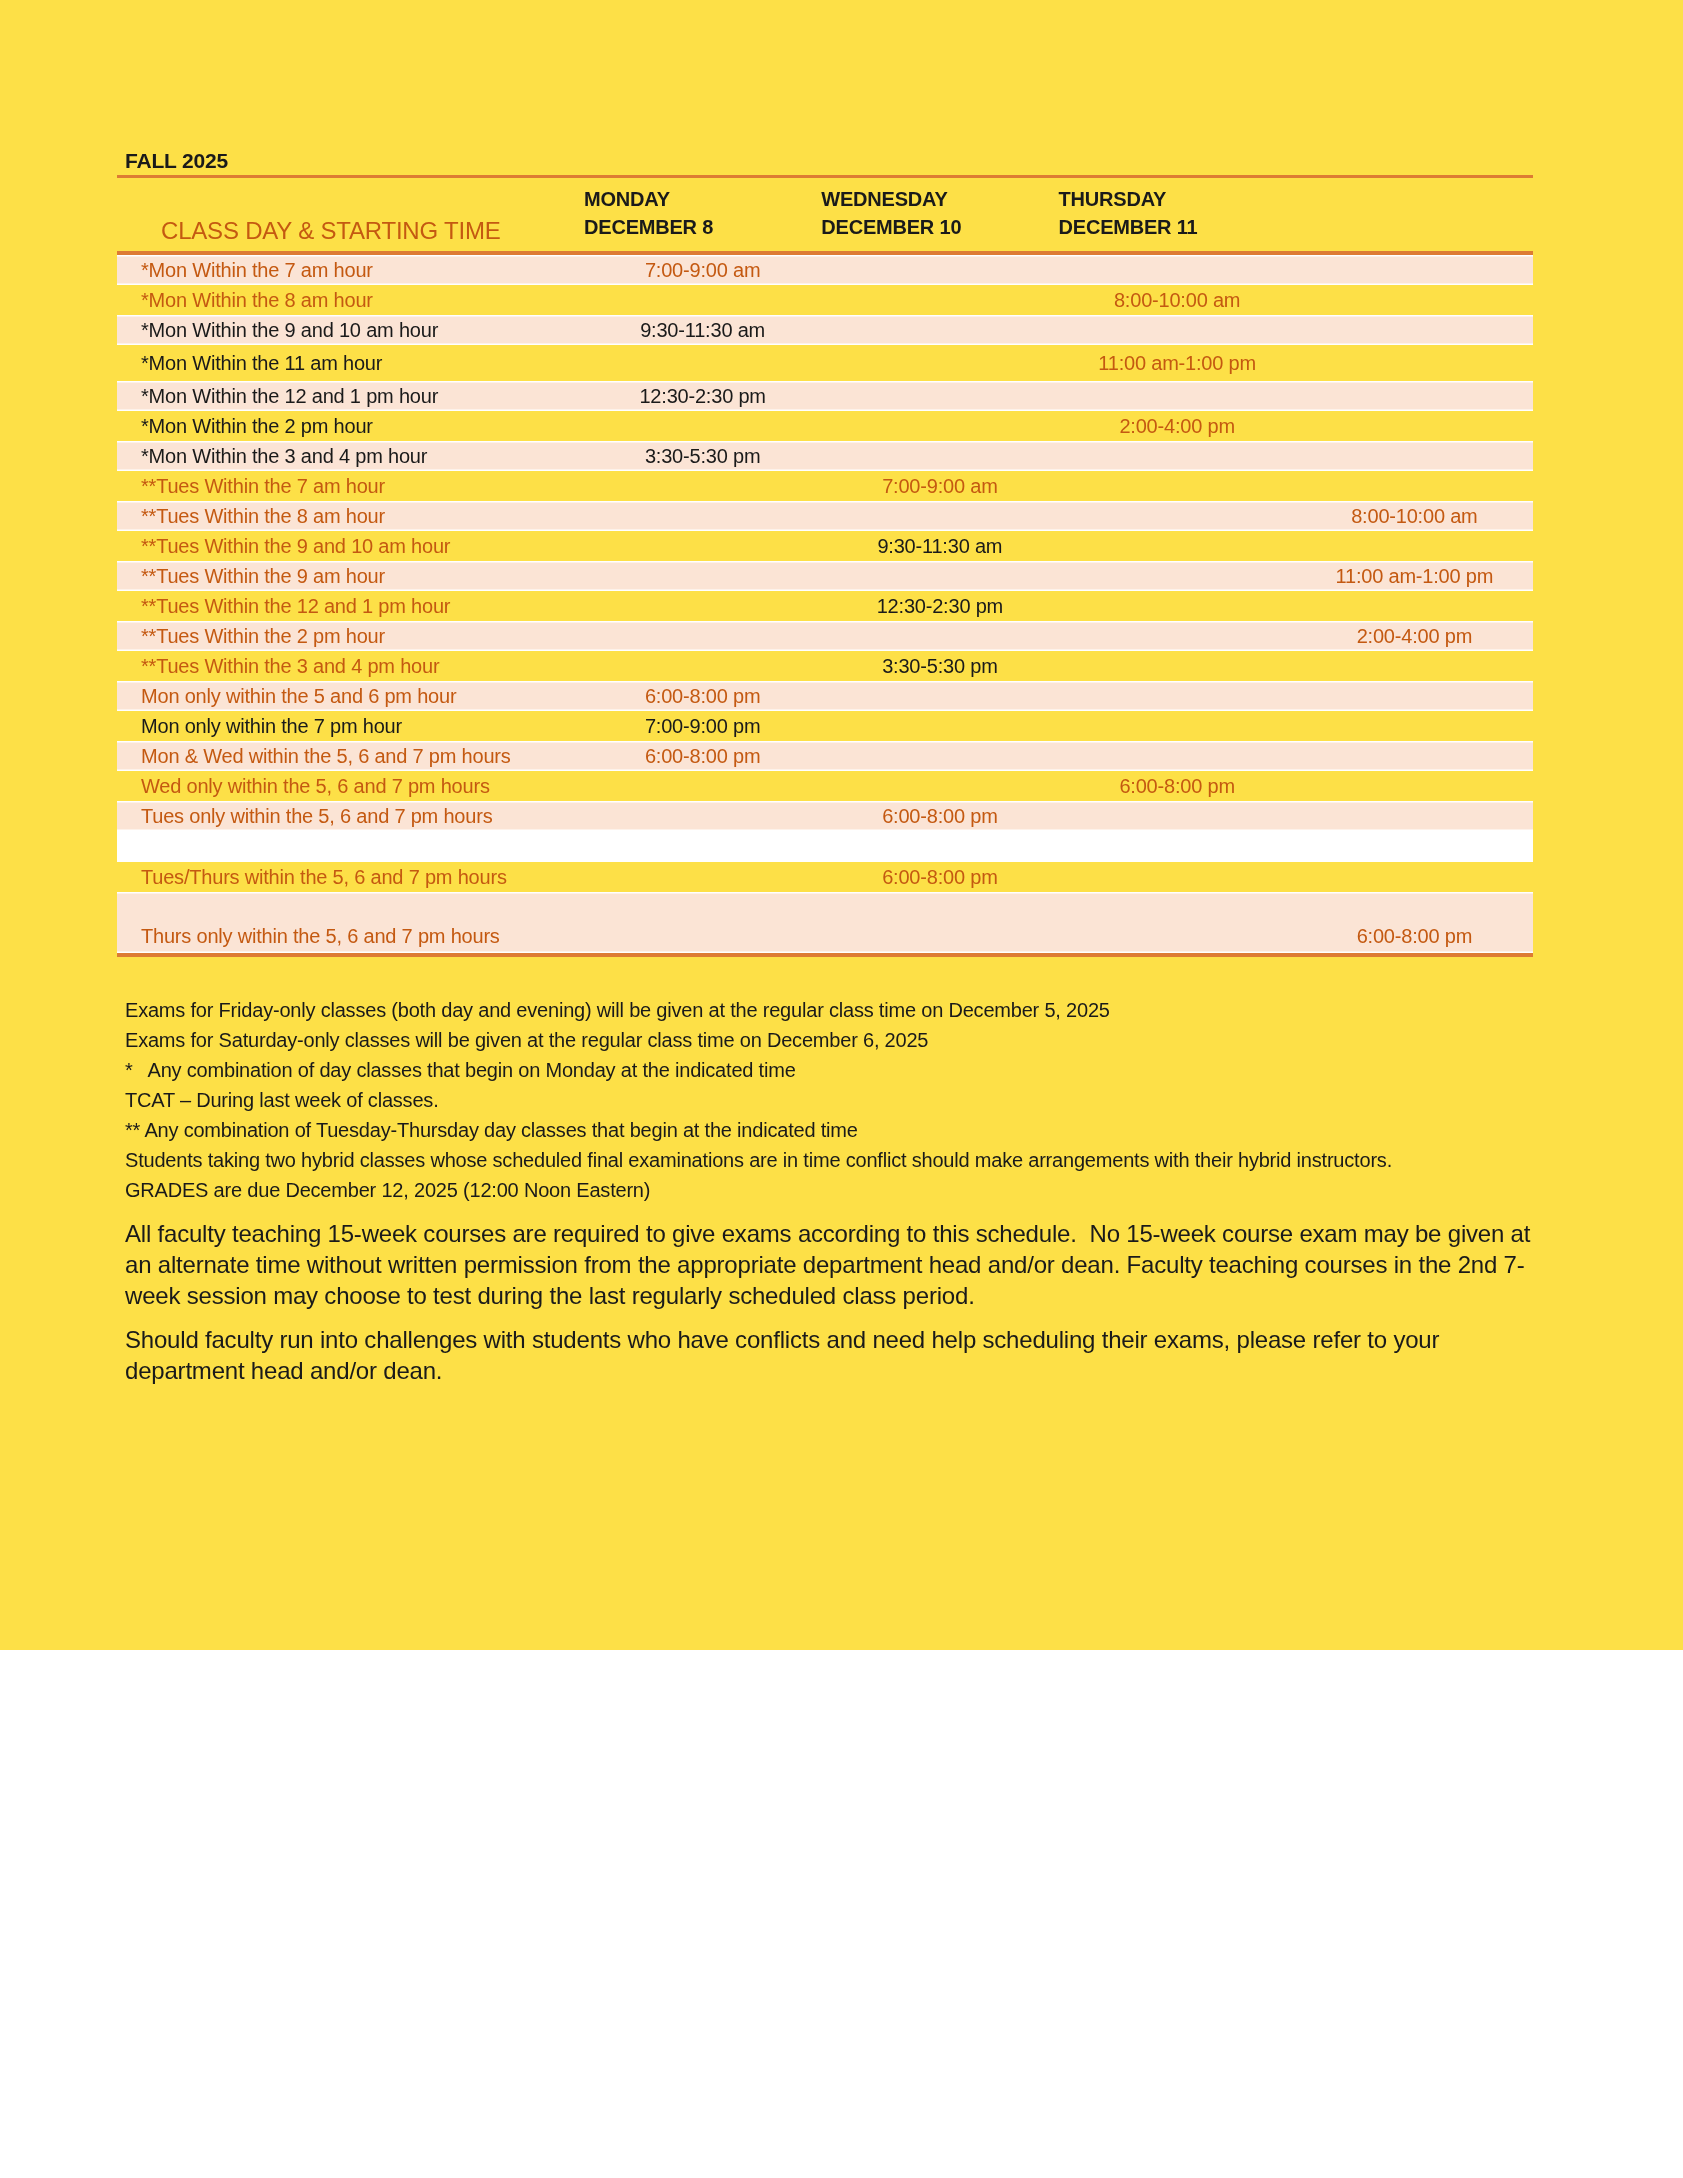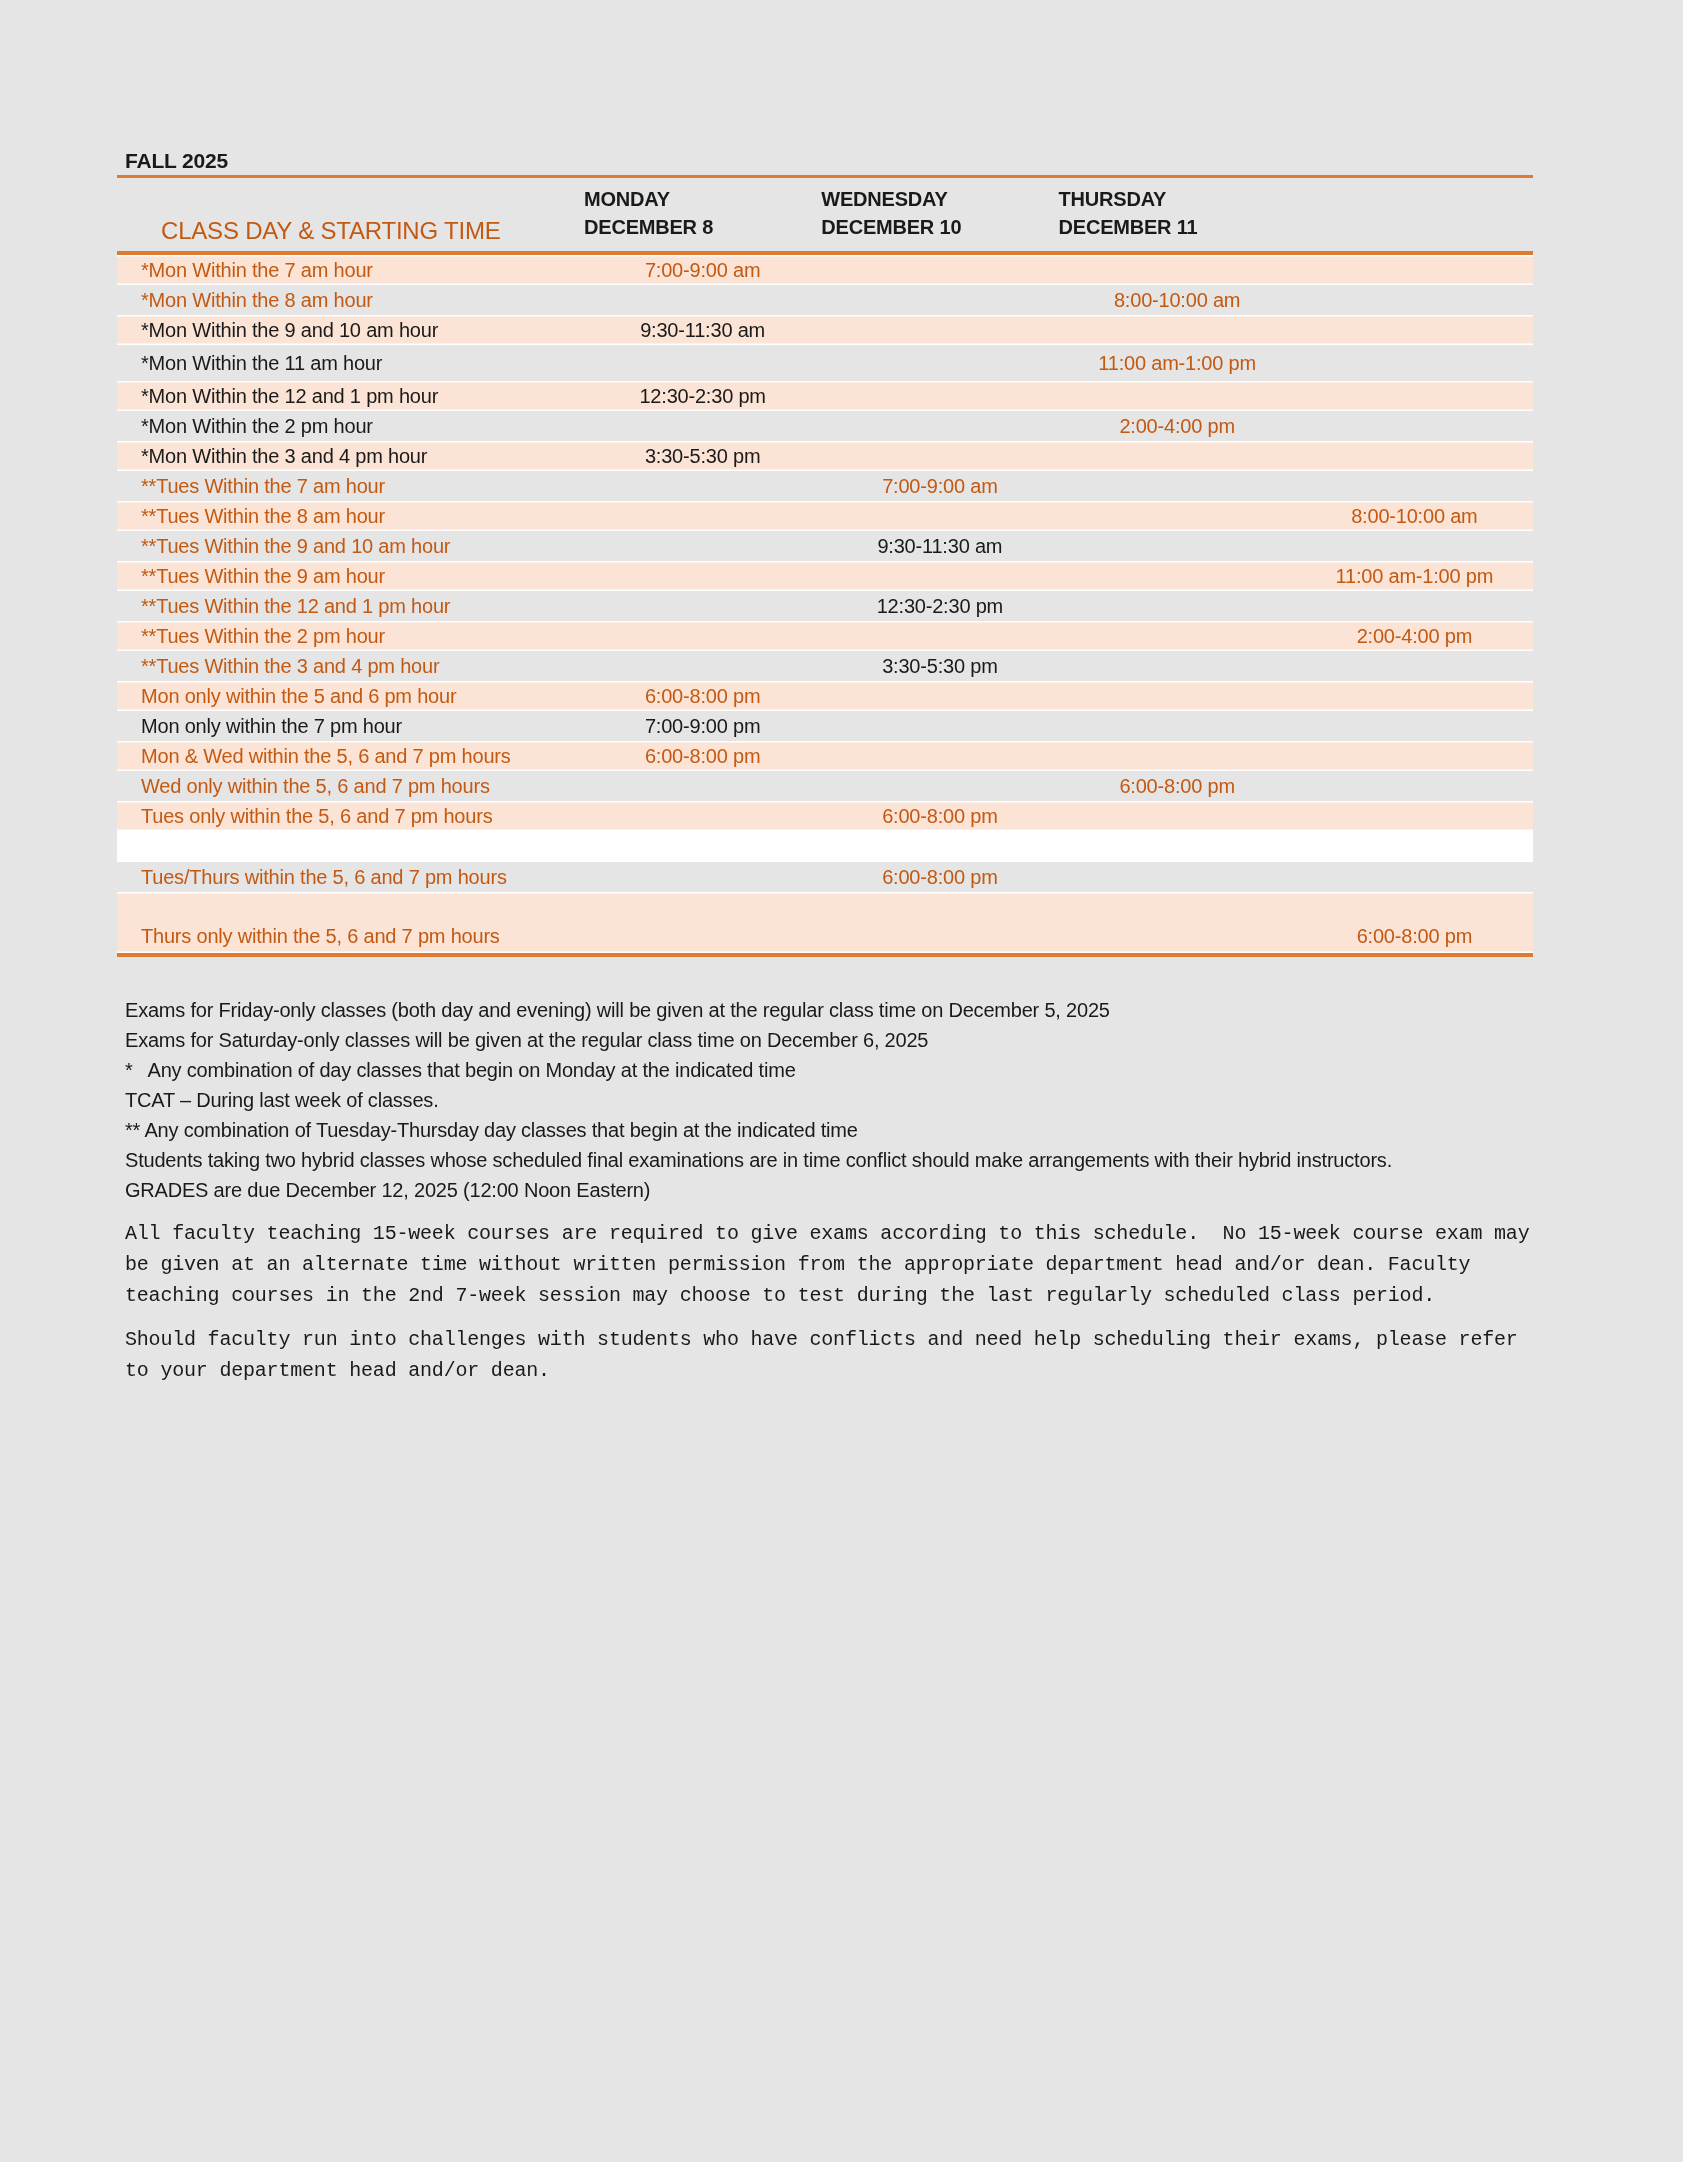--- a/index.html
+++ b/index.html
@@ -3,21 +3,21 @@
 <meta charset="utf-8">
 <style>
   :root{
     --accent:#DD7B33;
     --shade:#FBE4D5;
     --orange:#C45911;
     --black:#1A1A1A;
   }
   html,body{margin:0;padding:0;background:#fff;}
   .page{
-    position:relative;width:1683px;height:2162px;background:#e5e5e5;overflow:hidden;
+    position:relative;width:1683px;height:1650px;background:#fde047;overflow:hidden;
     font-family:"Liberation Sans","DejaVu Sans",sans-serif;color:var(--black);
     letter-spacing:-0.2px;
   }
   .content{position:absolute;left:117px;top:0;width:1416px;}
   .spacer-top{height:149px;}
   .doc-title{font-size:21px;font-weight:bold;color:var(--black);padding-left:8px;height:23px;line-height:23px;margin-bottom:3px;}
   .rule-thin{height:3px;background:var(--accent);}
   .rule-thick{height:4px;background:var(--accent);}
   .grid{display:grid;grid-template-columns:467px repeat(4,1fr);}
   .header-row{height:73px;align-items:end;}
@@ -29,21 +29,21 @@
   .t-row.bottom{height:61px;align-items:end;}
   .t-row.bottom .t-label,.t-row.bottom .t-cell{padding-bottom:5px;}
   .t-row.spacer{height:31px;background:#fff;}
   .t-label{font-size:20px;padding-left:24px;white-space:nowrap;}
   .t-cell{font-size:20px;text-align:center;white-space:nowrap;}
   .c-orange{color:var(--orange);}
   .c-black{color:var(--black);}
   .notes{margin-top:38px;padding-left:8px;}
   .note-line{font-size:20px;line-height:30px;white-space:pre-wrap;color:var(--black);}
   .paragraphs{padding-left:8px;}
-  .para{font-size:20px;line-height:31px;margin:13px 0 0 0;white-space:pre-wrap;color:var(--black);font-family:Liberation Mono, monospace;}
+  .para{font-size:24px;line-height:31px;margin:13px 0 0 0;white-space:pre-wrap;color:var(--black);}
 </style>
 </head>
 <body>
 
 <div class="page">
   <div class="content">
     <div class="spacer-top"></div>
 
     <div class="doc-title">FALL 2025</div>
     <div class="rule-thin"></div>

